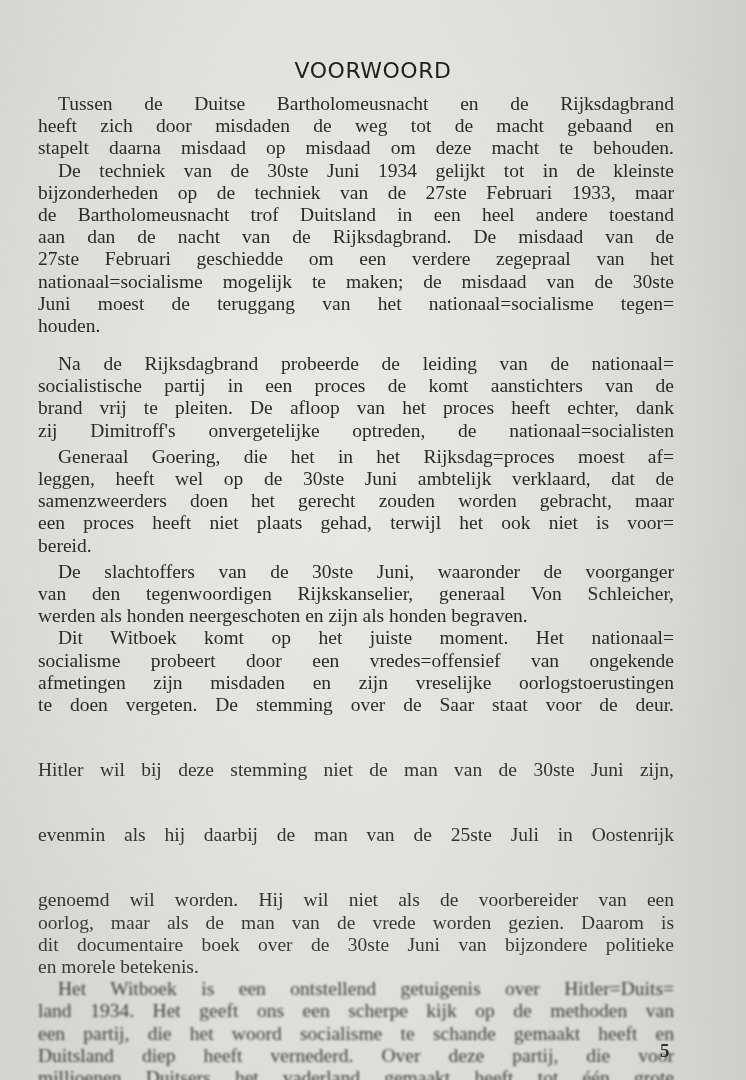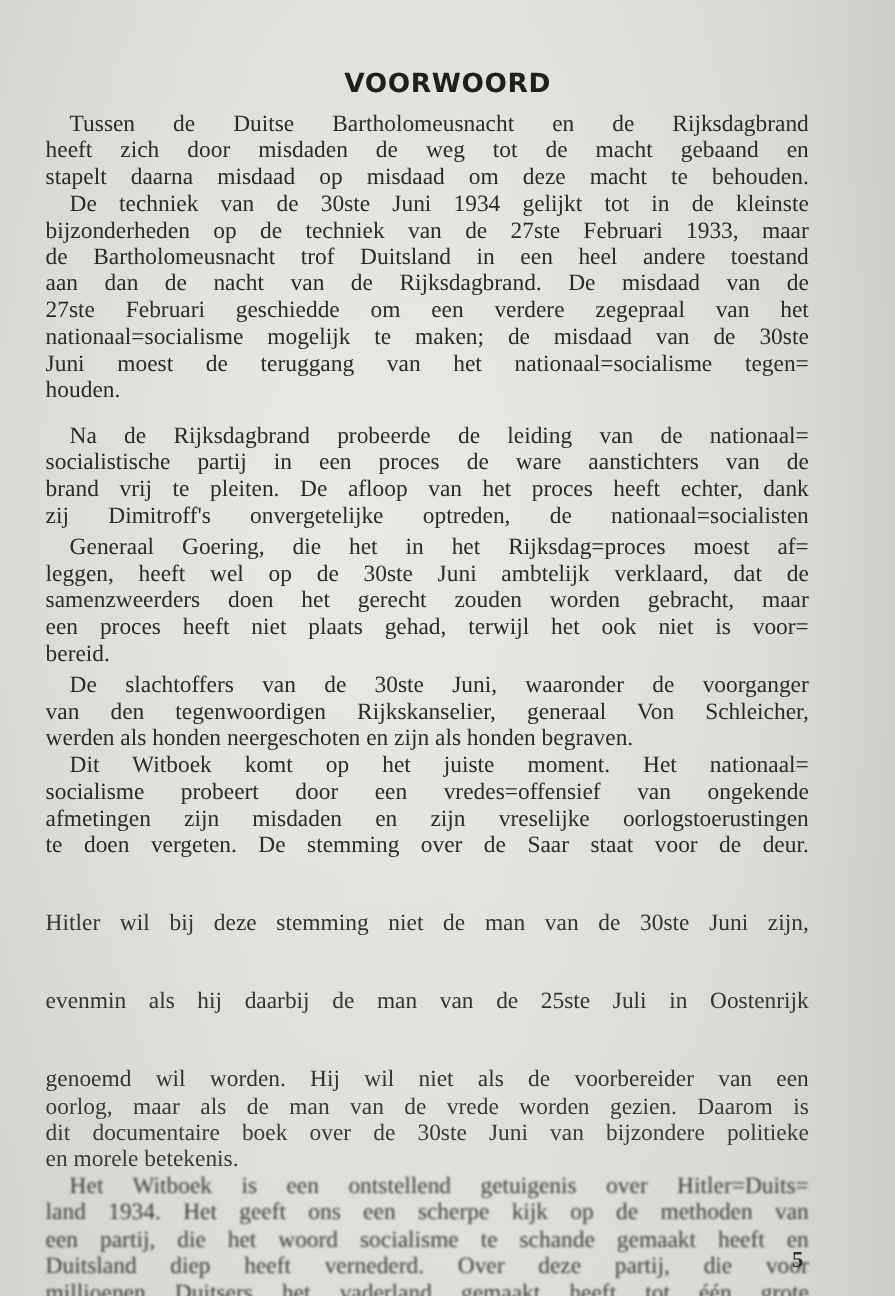--- a/index.html
+++ b/index.html
@@ -10,21 +10,21 @@
     font-family: "Liberation Serif", "DejaVu Serif", serif;
     color:#2a2a2a;
   }
   .page {
     position:absolute; left:0; top:0; width:746px; height:1080px;
     background: radial-gradient(ellipse at 40% 40%, rgba(240,239,234,0.55), rgba(200,199,193,0.15) 75%);
   }
   .title {
     position:absolute; top:58px; left:0; width:746px; text-align:center;
     font-family: "DejaVu Sans", "Liberation Sans", sans-serif;
-    font-weight:bold; font-size:22px; letter-spacing:0.5px; color:#1f1f1f;
+    font-weight:normal; font-size:22px; letter-spacing:0.5px; color:#1f1f1f;
   }
   .body-text {
     position:absolute; left:38px; top:93px; width:636px;
   }
   .line {
     height:22.2px; line-height:22.2px; font-size:19.5px;
     white-space:nowrap; text-align:justify; text-align-last:justify;
     transform-origin:left center;
     font-family:Liberation Serif, serif;
   }
@@ -58,21 +58,21 @@
       <div class="line">de Bartholomeusnacht trof Duitsland in een heel andere toestand</div>
       <div class="line">aan dan de nacht van de Rijksdagbrand. De misdaad van de</div>
       <div class="line">27ste Februari geschiedde om een verdere zegepraal van het</div>
       <div class="line">nationaal=socialisme mogelijk te maken; de misdaad van de 30ste</div>
       <div class="line">Juni moest de teruggang van het nationaal=socialisme tegen=</div>
       <div class="line last">houden.</div>
     </div>
 
     <div style="margin-top:16px">
       <div class="line indent">Na de Rijksdagbrand probeerde de leiding van de nationaal=</div>
-      <div class="line">socialistische partij in een proces de ware aanstichters van de</div>
+      <div class="line">socialistische partij in een proces de komt aanstichters van de</div>
       <div class="line">brand vrij te pleiten. De afloop van het proces heeft echter, dank</div>
       <div class="line">zij Dimitroff's onvergetelijke optreden, de nationaal=socialisten</div>
     </div>
 
     <div style="margin-top:4px">
       <div class="line indent">Generaal Goering, die het in het Rijksdag=proces moest af=</div>
       <div class="line">leggen, heeft wel op de 30ste Juni ambtelijk verklaard, dat de</div>
       <div class="line">samenzweerders doen het gerecht zouden worden gebracht, maar</div>
       <div class="line">een proces heeft niet plaats gehad, terwijl het ook niet is voor=</div>
       <div class="line last">bereid.</div>

